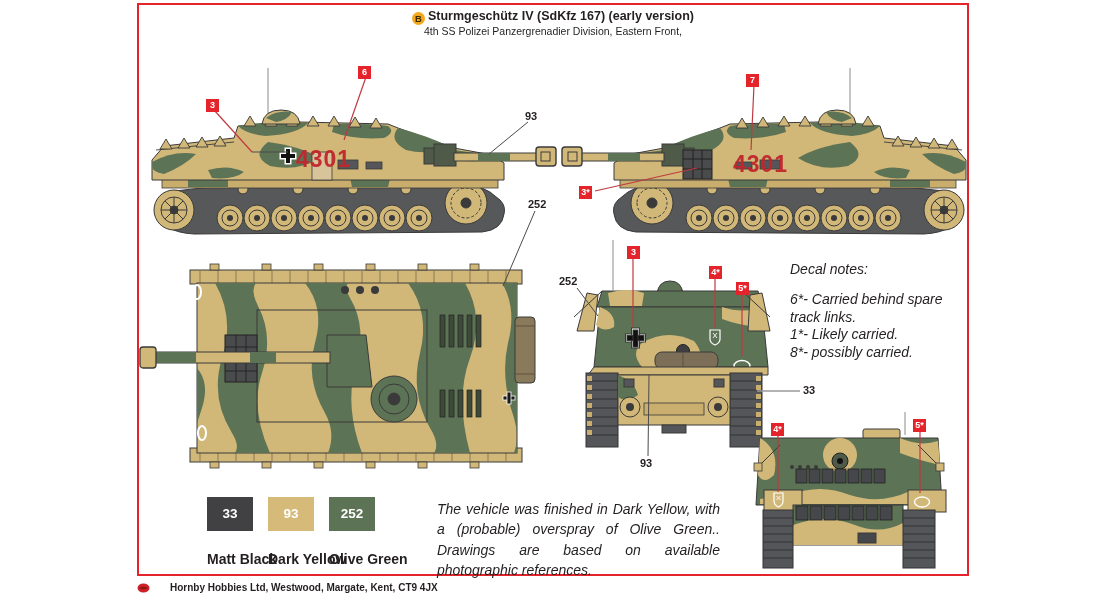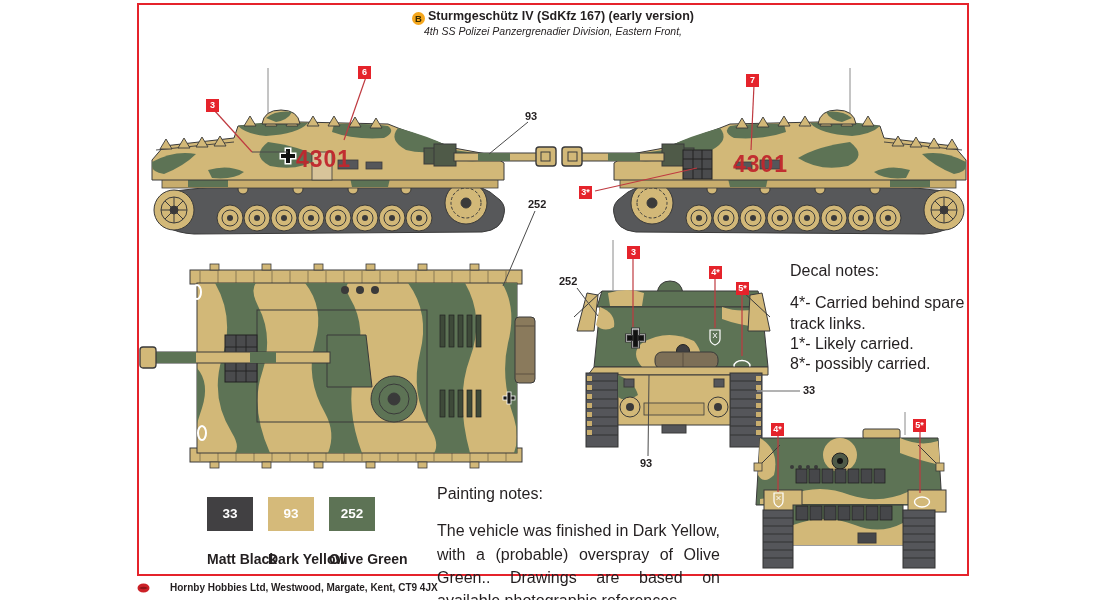--- a/index.html
+++ b/index.html
@@ -5,28 +5,28 @@
   html,body{margin:0;padding:0;background:#ffffff;}
   #page{position:relative;width:1120px;height:600px;background:#fff;overflow:hidden;
         font-family:"Liberation Sans",sans-serif;color:#231f20;}
   .frame{position:absolute;left:137px;top:3px;width:832px;height:573px;
          border:2px solid #e5232b;box-sizing:border-box;}
   .title-block{position:absolute;left:137px;top:9px;width:832px;text-align:center;}
   .title-line{font-size:12.5px;font-weight:bold;}
   .badge{display:inline-block;width:13px;height:13px;border-radius:50%;background:#f5a71d;
          color:#3a2c00;font-size:9.5px;font-weight:bold;line-height:13px;text-align:center;
          vertical-align:-2px;margin-right:3px;}
-  .subtitle{font-size:10.5px;line-height:1.3;font-style:italic;}
+  .subtitle{font-size:10.5px;line-height:1.3;}
   svg.view{position:absolute;overflow:visible;}
   .chip{position:absolute;background:#e5232b;color:#fff;font-weight:bold;font-size:9px;
         line-height:13px;height:13px;min-width:13px;padding:0 2px;text-align:center;
         box-sizing:border-box;z-index:6;}
   .ref-label{position:absolute;font-weight:bold;font-size:11px;color:#231f20;z-index:6;}
   #leaders{position:absolute;left:0;top:0;z-index:5;pointer-events:none;}
-  .notes{position:absolute;font-size:16px;line-height:1.27;}
+  .notes{position:absolute;font-style:italic;font-size:14px;line-height:1.27;}
   .notes .heading{margin-bottom:12px;}
   #painting-notes .body{margin-top:15px;width:283px;text-align:justify;line-height:1.45;}
   #paint-chart{position:absolute;left:207px;top:497px;display:flex;gap:15px;}
   .paint{width:46px;}
   .paint .swatch{height:34px;}
   .paint .num{font-size:13.5px;font-weight:bold;color:#fff;text-align:center;line-height:34px;}
   .paint .name{font-size:14px;font-weight:bold;text-align:center;margin-top:20px;white-space:nowrap;}
   #footer-left{position:absolute;left:137px;top:582px;display:flex;align-items:center;gap:20px;
                font-size:10px;font-weight:bold;}
   #kit-code{position:absolute;left:948px;top:600px;font-size:10px;font-weight:bold;color:#58595b;}
@@ -429,27 +429,26 @@
   <div class="chip" style="left:913px;top:419px">5*</div>
 
   <div class="ref-label" style="left:525px;top:110px">93</div>
   <div class="ref-label" style="left:528px;top:198px">252</div>
   <div class="ref-label" style="left:559px;top:275px">252</div>
   <div class="ref-label" style="left:803px;top:384px">33</div>
   <div class="ref-label" style="left:640px;top:457px">93</div>
 
   <div class="notes" style="left:790px;top:261px;width:180px" id="decal-notes">
     <div class="heading">Decal notes:</div>
-    <div>4*- Carried behind spare track links.</div>
+    <div>6*- Carried behind spare track links.</div>
     <div>1*- Likely carried.</div>
     <div>8*- possibly carried.</div>
   </div>
 
   <div class="notes" style="left:437px;top:484px" id="painting-notes">
-    <div>Painting notes:</div>
     <div class="body">The vehicle was finished in Dark Yellow, with a (probable) overspray of Olive Green.. Drawings are based on available photographic references.</div>
   </div>
 
   <div id="paint-chart">
     <div class="paint">
       <div class="swatch" style="background: rgb(65, 64, 66);">
         <div class="num">33</div>
       </div>
       <div class="name">Matt Black</div>
     </div>

